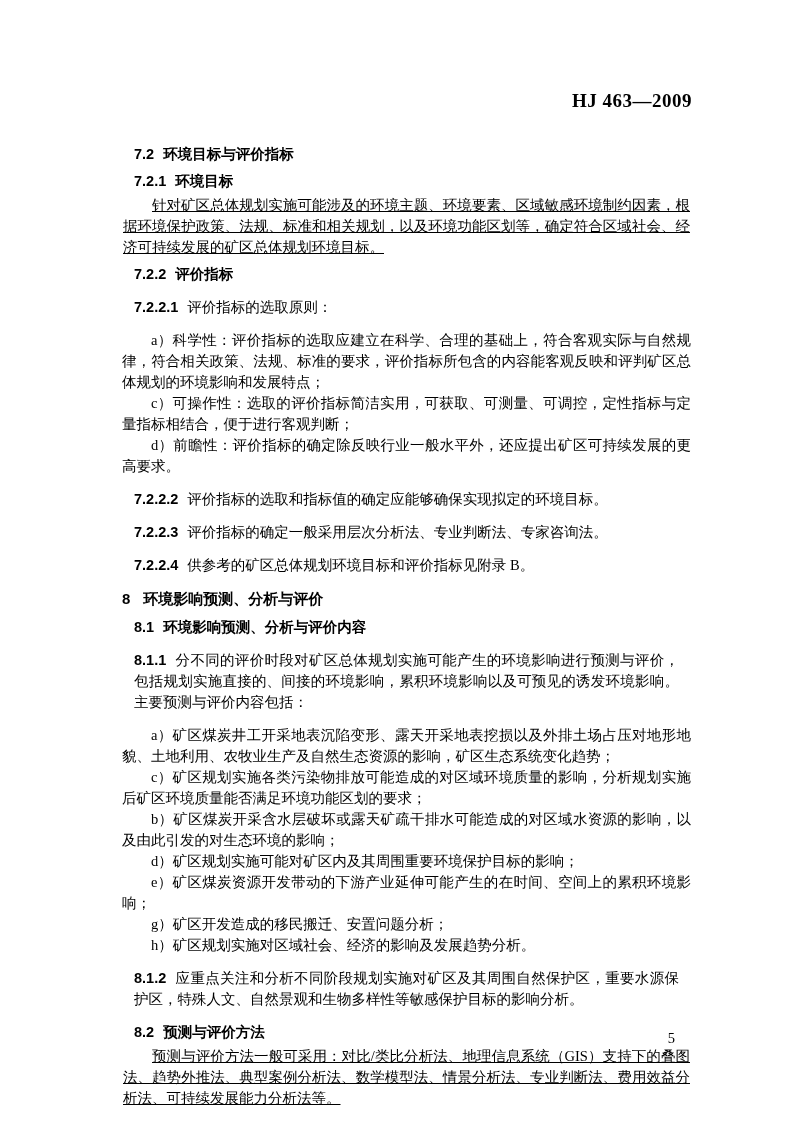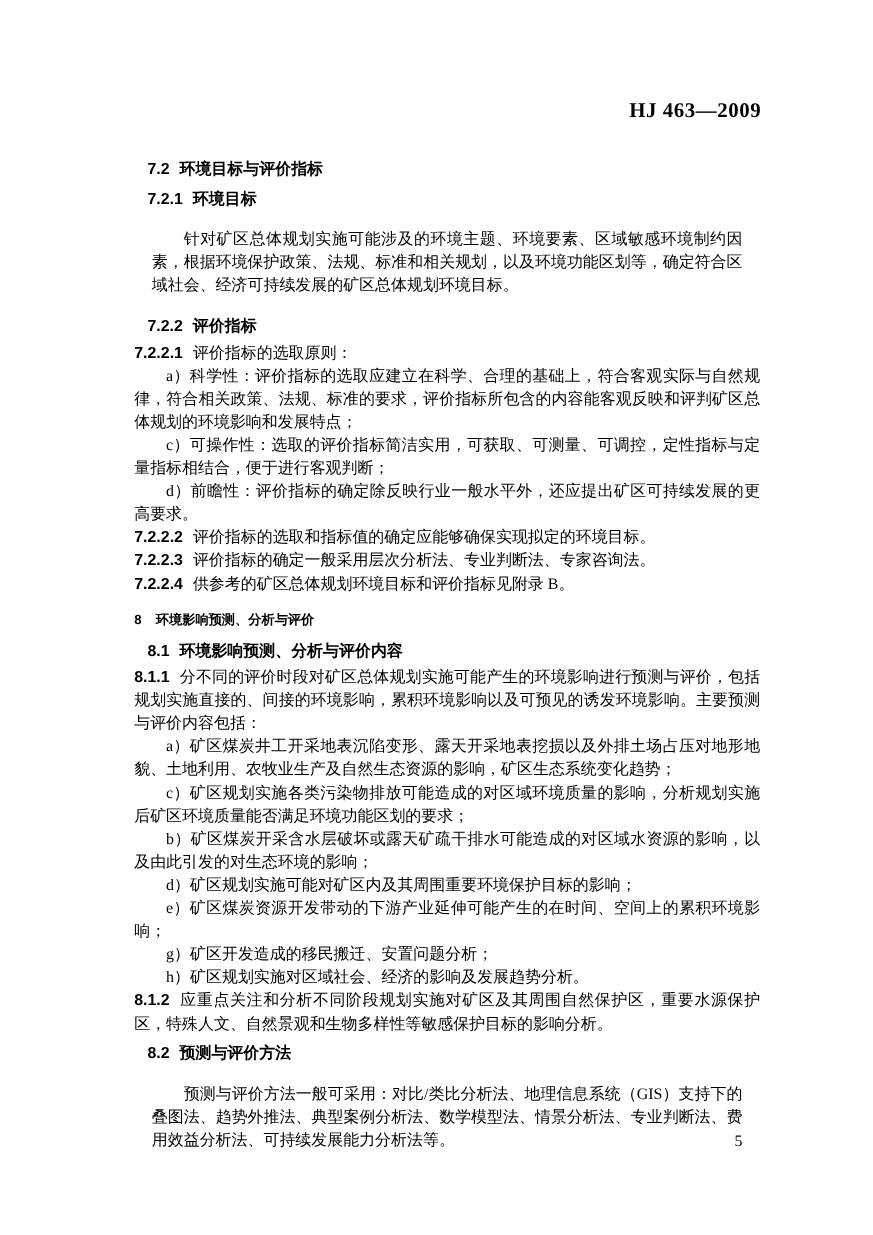--- a/index.html
+++ b/index.html
@@ -38,32 +38,33 @@
   .h-sub {
     font-family: "Liberation Sans", "DejaVu Sans", sans-serif;
     font-weight: bold;
     font-size: 14.5px;
     margin: 6px 0 3px 12px;
     text-align: left;
   }
   .h-major {
     font-family: "Liberation Sans", "DejaVu Sans", sans-serif;
     font-weight: bold;
-    font-size: 12px;
+    font-size: 15px;
     margin: 11px 0 8px 0;
     text-align: left;
   }
   .h-num { margin-right: 9px; }
   .h-major .h-num { margin-right: 13px; }
   .para {
-    margin: 16px;
+    margin: 1px;
     text-indent: 2em;
+    text-decoration: underline;
   }
   .clause {
-    margin: 0;
+    margin: 12px;
     text-indent: 0;
   }
   .clause-num {
     font-family: "Liberation Sans", "DejaVu Sans", sans-serif;
     font-weight: bold;
     margin-right: 9px;
   }
   .item {
     margin: 0;
     text-indent: 2em;

